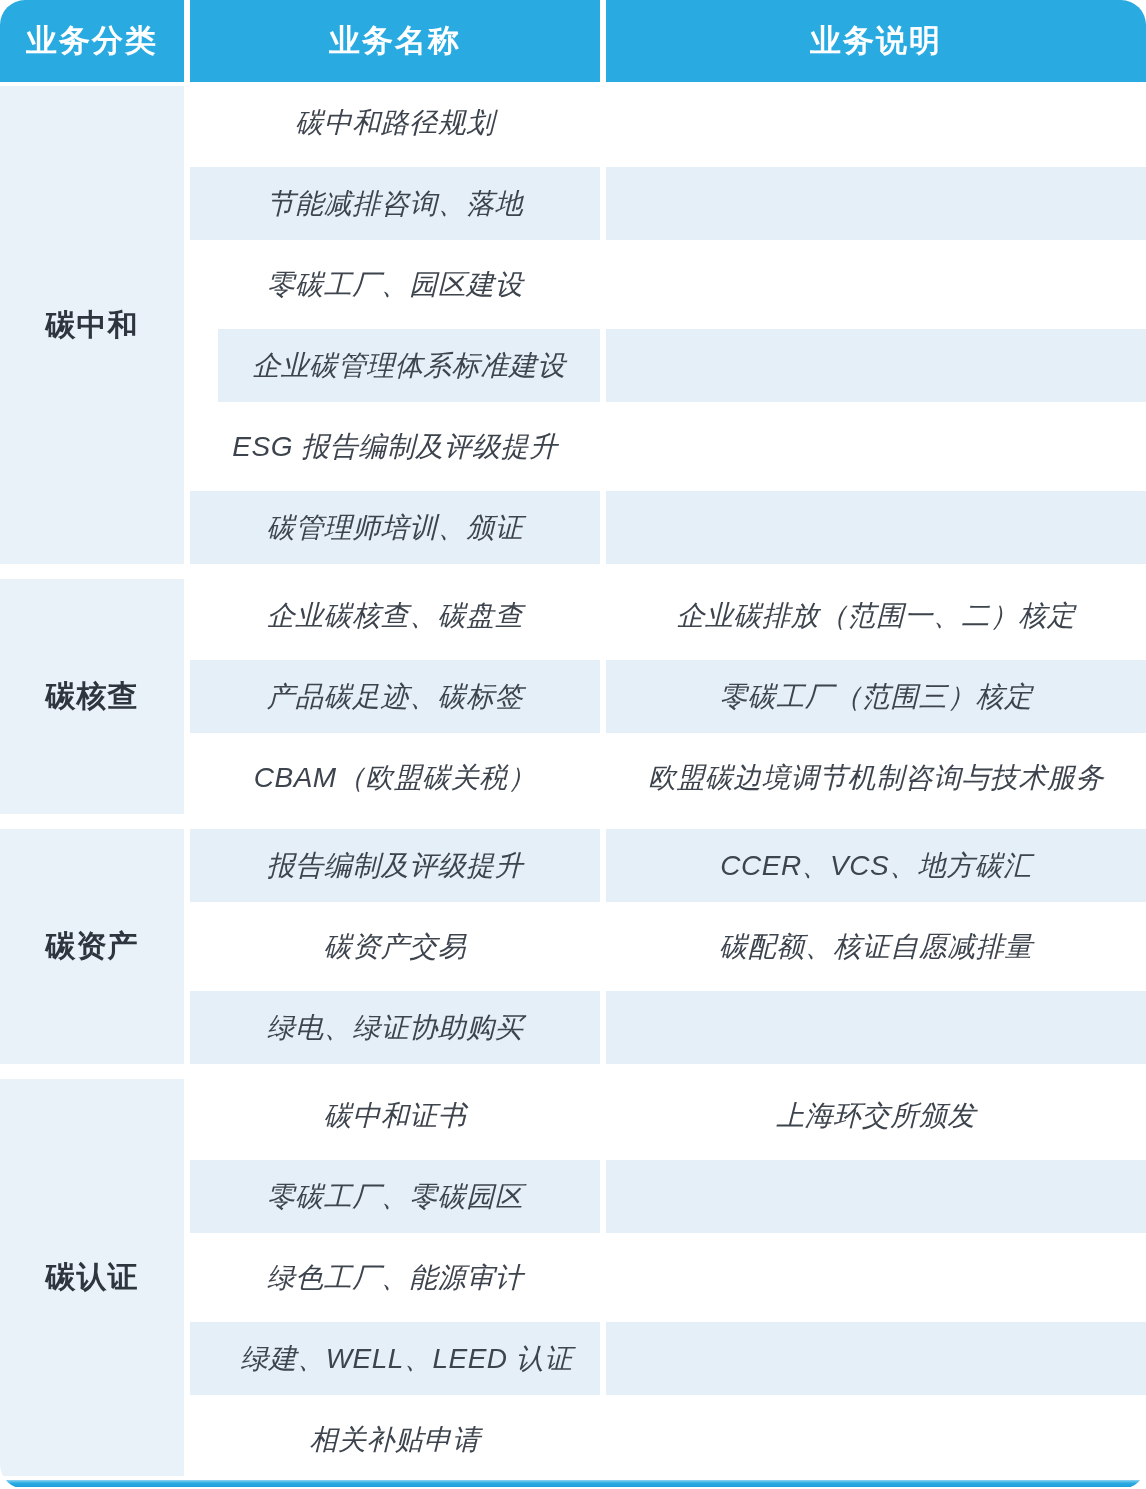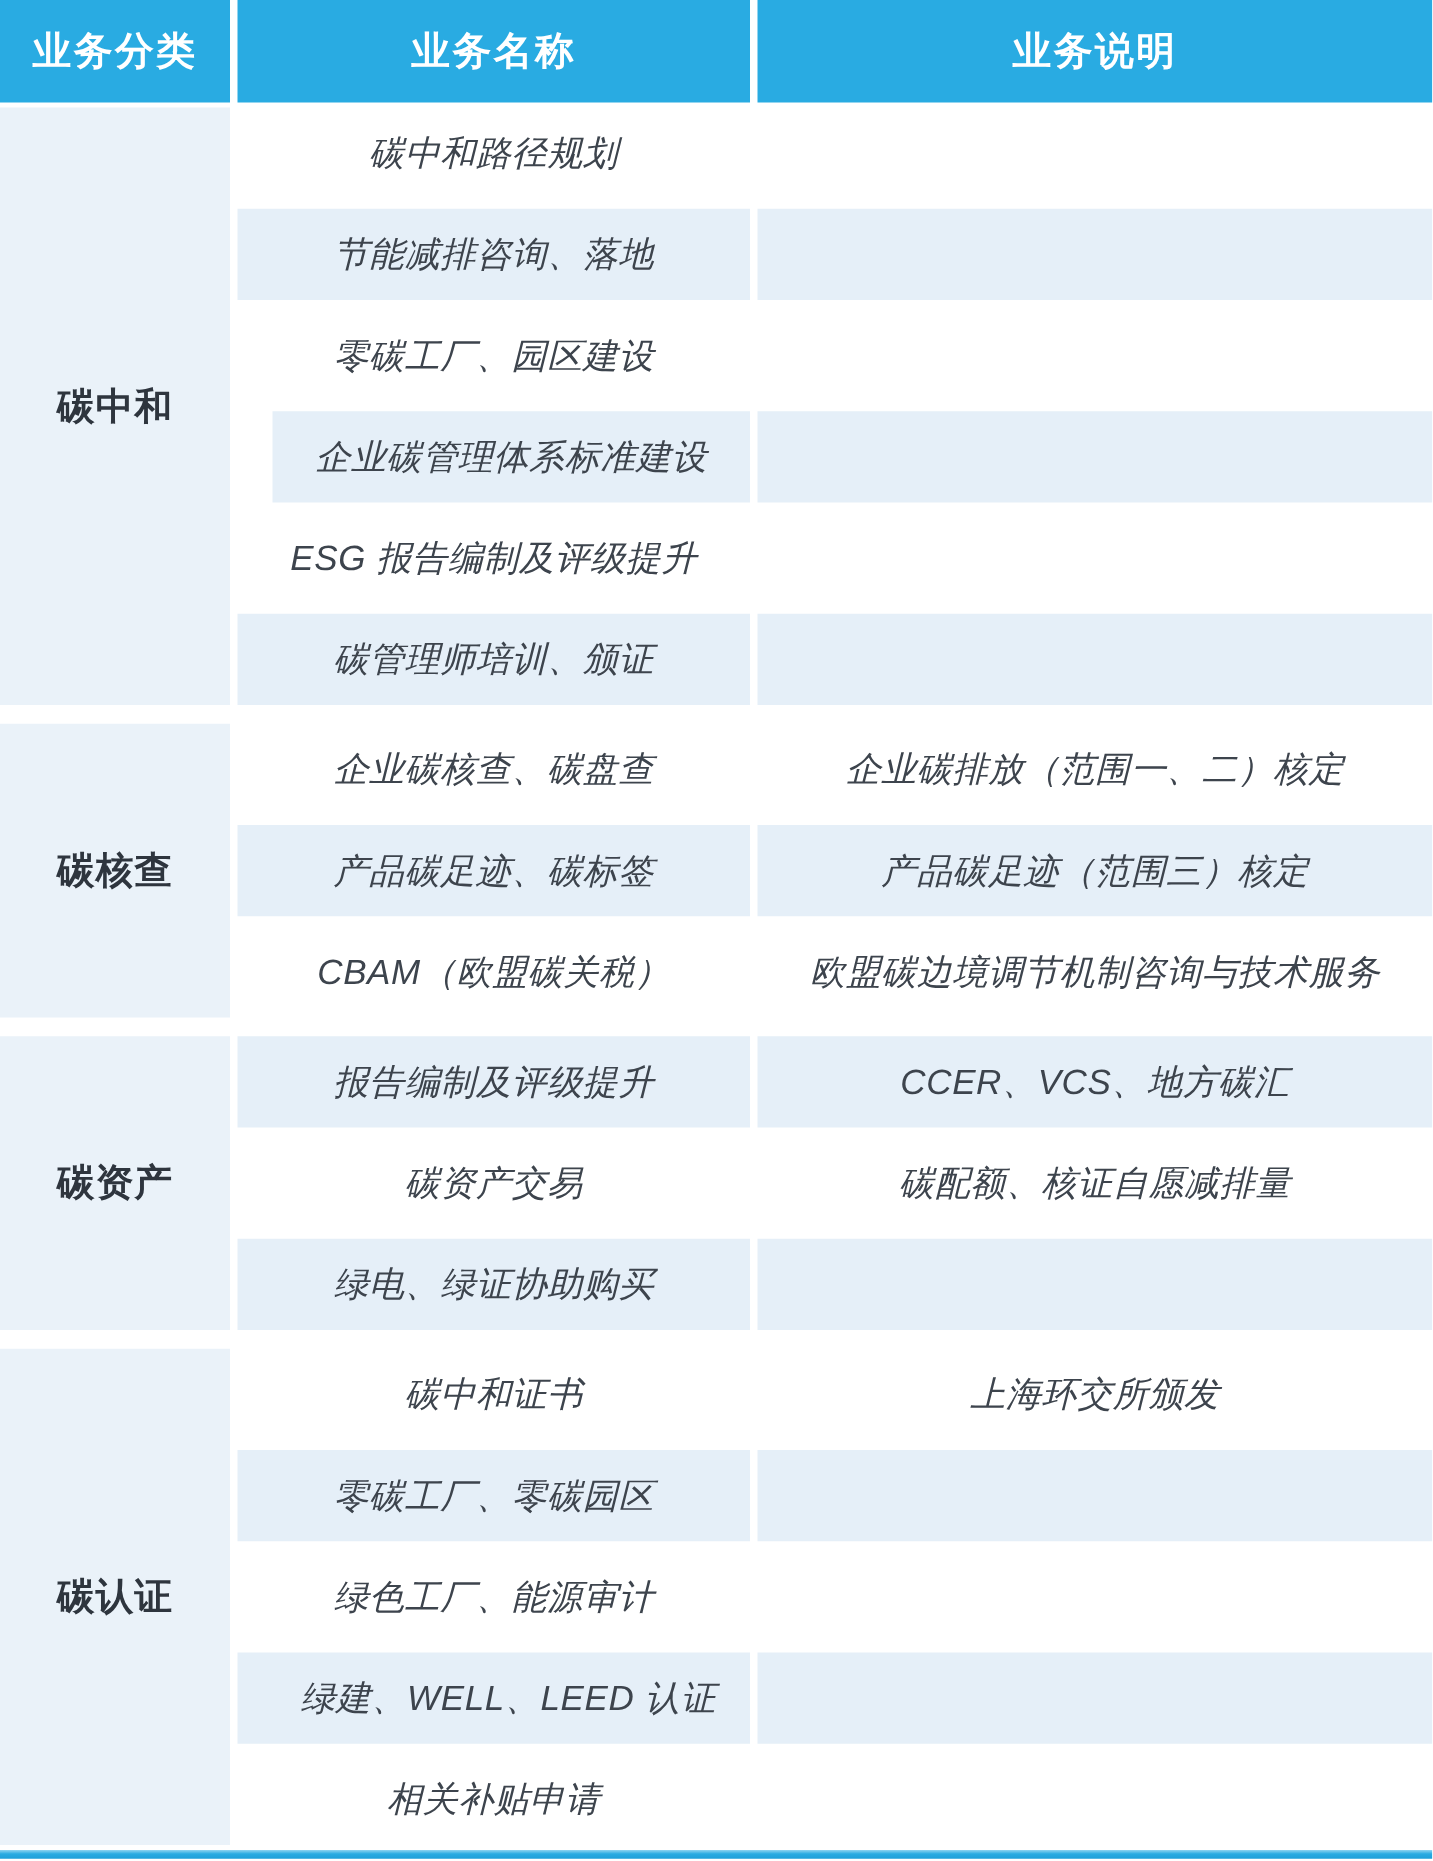--- a/index.html
+++ b/index.html
@@ -7,20 +7,21 @@
     padding: 0;
     background: #ffffff;
   }
   .page {
     position: relative;
     width: 1146px;
     height: 1489px;
     background: #ffffff;
     overflow: hidden;
     font-family: "Liberation Sans", "DejaVu Sans", sans-serif;
+    border-radius: 25px;
   }
   .grid {
     display: grid;
     grid-template-columns: 184px 410px 1fr;
     column-gap: 6px;
   }
   .header-row {
     height: 82px;
   }
   .hcell {
@@ -106,21 +107,21 @@
         <div class="cell shade-white" style="grid-column: 2;">ESG 报告编制及评级提升</div>
         <div class="cell shade-white" style="grid-column: 3;"></div>
         <div class="cell shade-blue" style="grid-column: 2;">碳管理师培训、颁证</div>
         <div class="cell shade-blue" style="grid-column: 3;"></div>
       </div>
       <div class="grid group">
         <div class="cat-cell" style="grid-row: 1 / span 3;">碳核查</div>
         <div class="cell shade-white" style="grid-column: 2;">企业碳核查、碳盘查</div>
         <div class="cell shade-white" style="grid-column: 3;">企业碳排放（范围一、二）核定</div>
         <div class="cell shade-blue" style="grid-column: 2;">产品碳足迹、碳标签</div>
-        <div class="cell shade-blue" style="grid-column: 3;">产品碳足迹（范围三）核定</div>
+        <div class="cell shade-blue" style="grid-column: 3;">零碳工厂（范围三）核定</div>
         <div class="cell shade-white" style="grid-column: 2;">CBAM（欧盟碳关税）</div>
         <div class="cell shade-white" style="grid-column: 3;">欧盟碳边境调节机制咨询与技术服务</div>
       </div>
       <div class="grid group">
         <div class="cat-cell" style="grid-row: 1 / span 3;">碳资产</div>
         <div class="cell shade-blue" style="grid-column: 2;">报告编制及评级提升</div>
         <div class="cell shade-blue" style="grid-column: 3;">CCER、VCS、地方碳汇</div>
         <div class="cell shade-white" style="grid-column: 2;">碳资产交易</div>
         <div class="cell shade-white" style="grid-column: 3;">碳配额、核证自愿减排量</div>
         <div class="cell shade-blue" style="grid-column: 2;">绿电、绿证协助购买</div>

